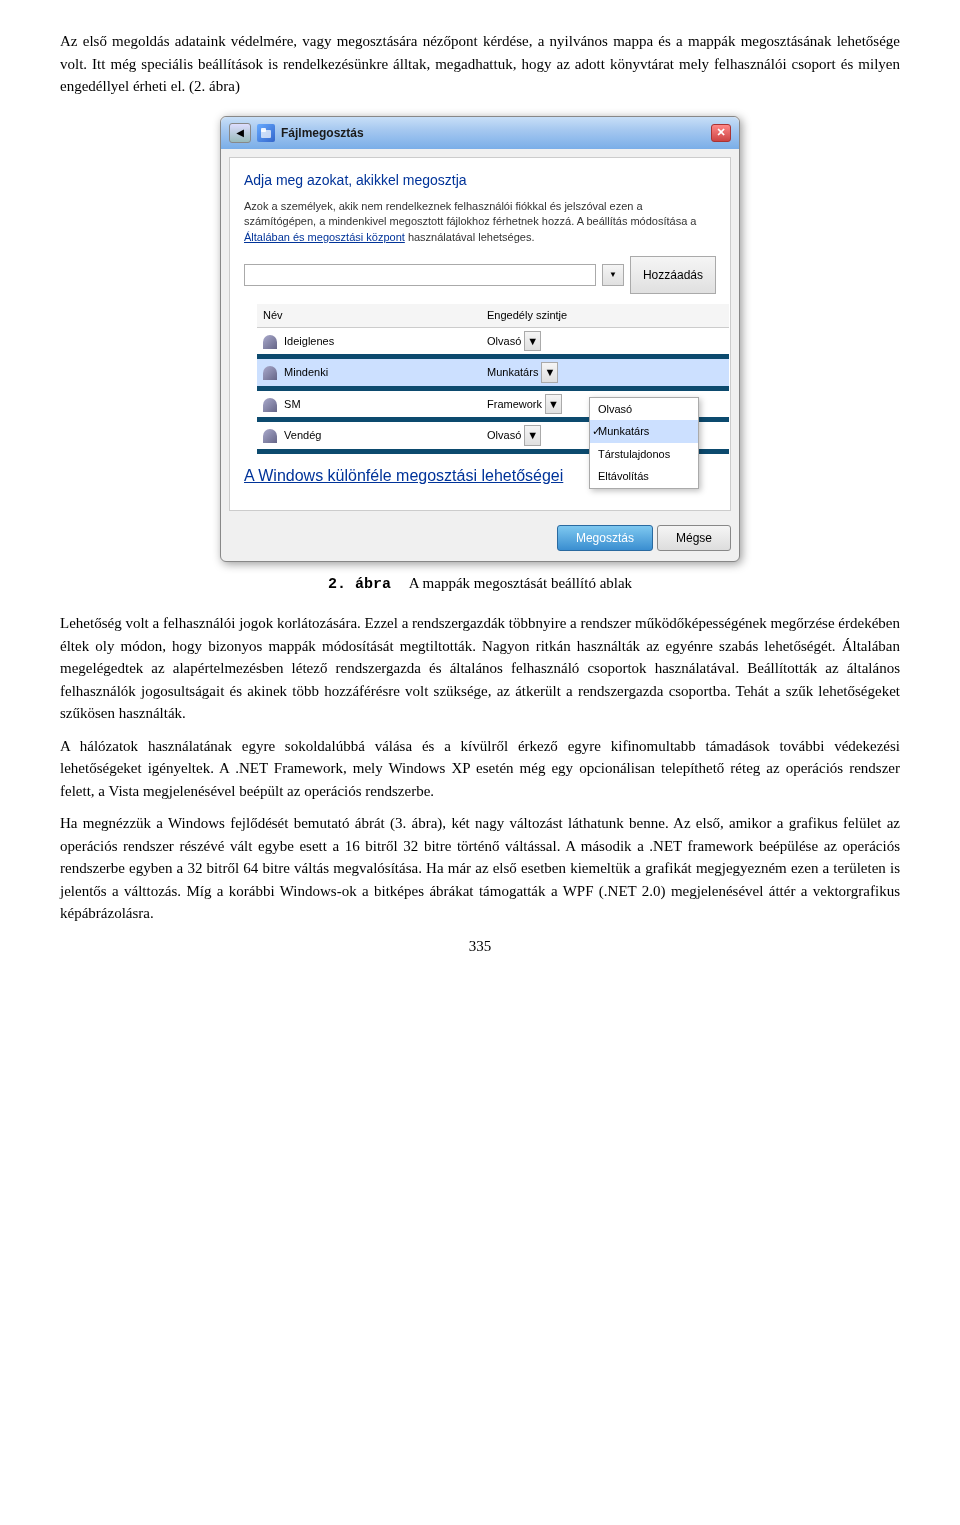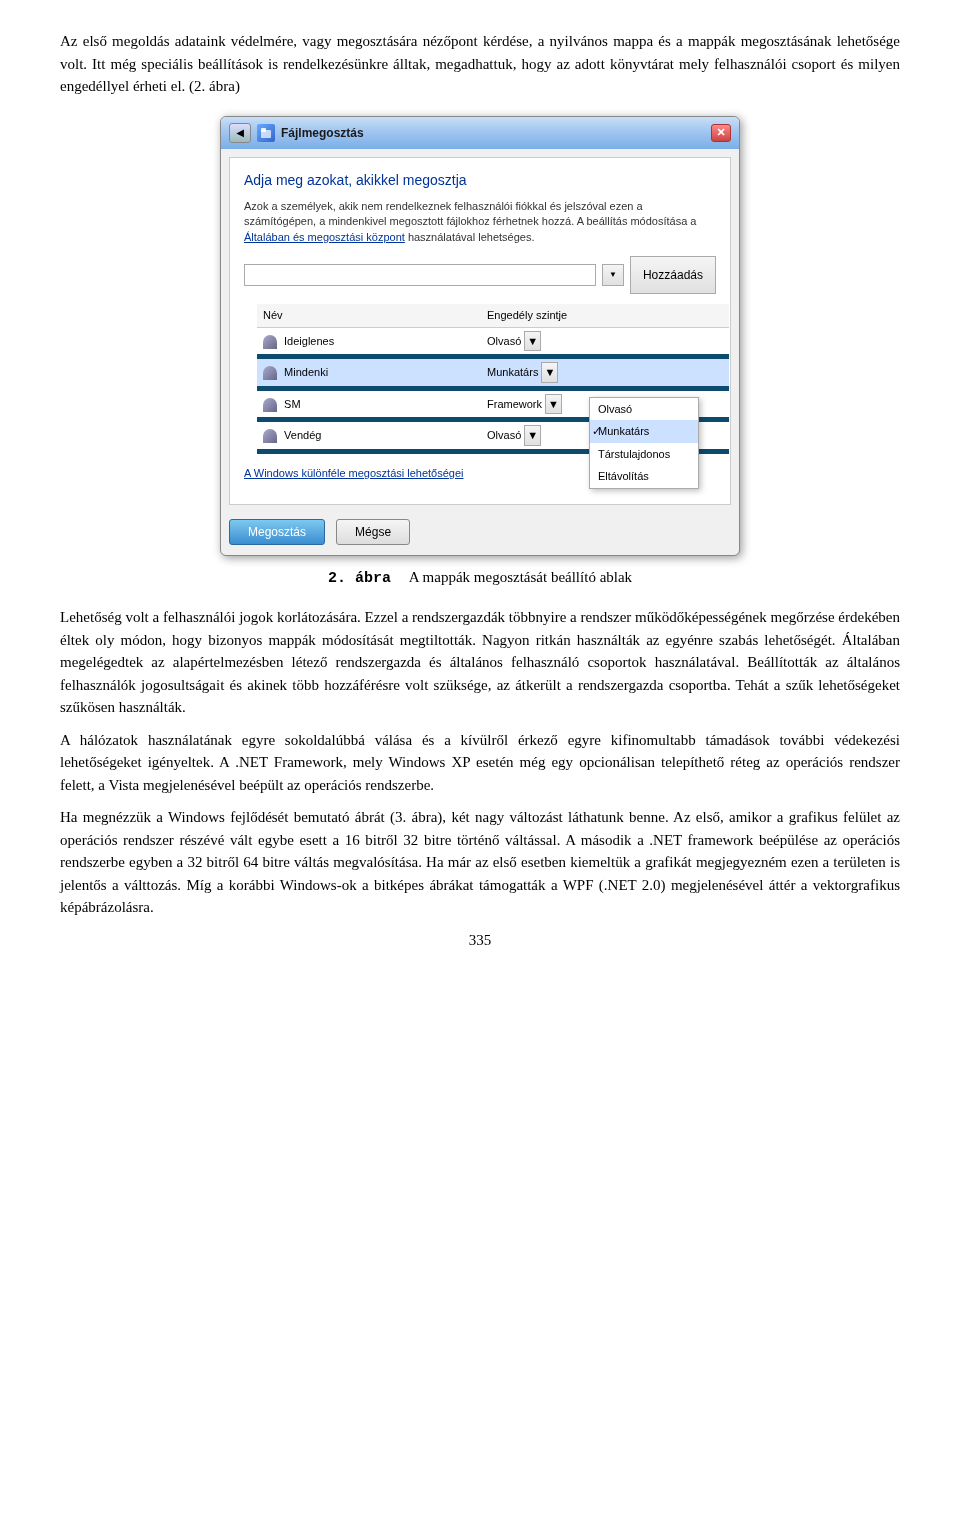--- a/index.html
+++ b/index.html
@@ -214,28 +214,28 @@
       left: 2px;
       top: 3px;
       font-size: 11px;
     }
     .dialog-link-row {
       margin-bottom: 10px;
     }
     .dialog-link {
       color: #003399;
       text-decoration: underline;
-      font-size: 11px;
+      font-size: 16px;
       cursor: pointer;
       text-align: center;
     }
     .dialog-footer {
       display: flex;
-      justify-content: flex-start;
-      gap: 11px;
+      justify-content: flex-end;
+      gap: 4px;
       padding: 6px 8px 10px 8px;
     }
     .dialog-btn {
       height: 26px;
       padding: 0 18px;
       border: 1px solid #888;
       background: linear-gradient(to bottom, #f5f5f5, #ddd);
       font-size: 12px;
       font-family: "Segoe UI", Arial, sans-serif;
       cursor: pointer;

